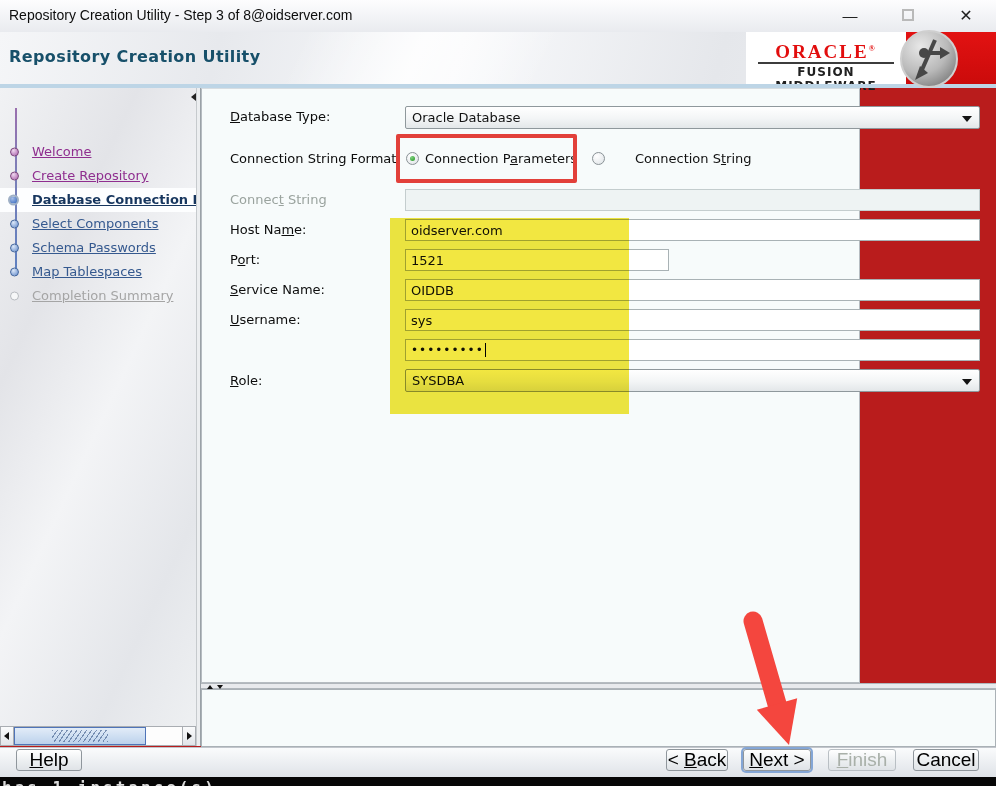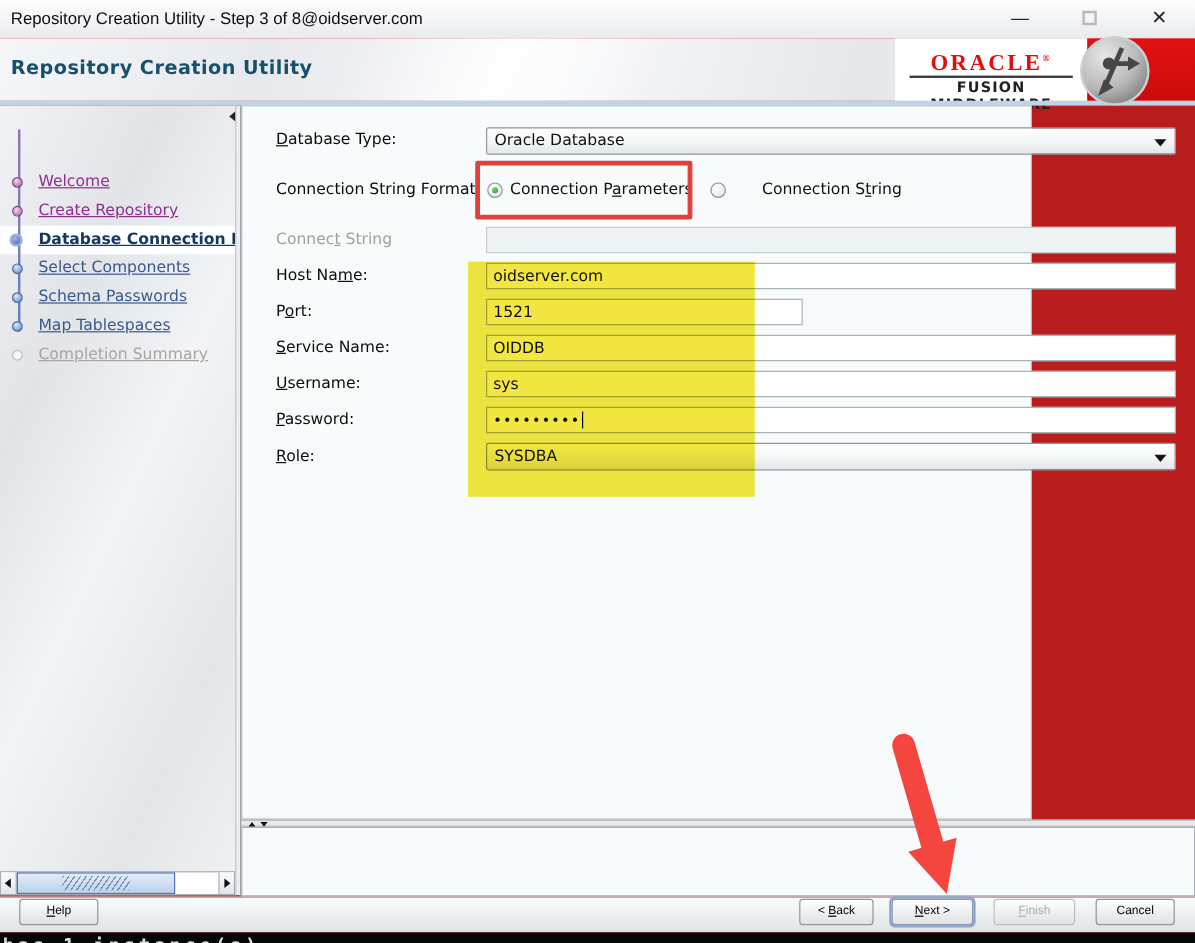--- a/index.html
+++ b/index.html
@@ -116,21 +116,21 @@
     background:linear-gradient(180deg,#e2ecf8,#bcd2ec); border:1px solid #4f74b8;
     background-image:repeating-linear-gradient(125deg, rgba(43,74,125,.55) 0 1px, transparent 1px 4px),
       linear-gradient(180deg,#e2ecf8,#bcd2ec);
     background-size:56px 12px,100% 100%; background-position:center,center; background-repeat:no-repeat; }
 
   
   .bottom-bar { position:absolute; left:0; top:747px; width:996px; height:30px;
     background:linear-gradient(180deg,#fafbfc,#dfe3e8); border-top:1px solid #c2c6cc; }
   .btn { position:absolute; top:1px; height:22px; text-align:center; line-height:20px;
     background:linear-gradient(180deg,#ffffff 0%,#eceff1 55%,#dfe3e7 100%);
-    border:1px solid #8f969c; border-radius:3px; font-size:10px; color:#000; cursor:pointer; }
+    border:1px solid #8f969c; border-radius:3px; font-size:19px; color:#000; cursor:pointer; }
   .btn.disabled { color:#a9b0a9; border-color:#b9bfc4; cursor:default; }
   .btn.focus { box-shadow:0 0 0 2px #84a6d6; }
   .btn-help   { left:16px;  width:66px; }
   .btn-back   { left:666px; width:62px; }
   .btn-next   { left:743px; width:68px; }
   .btn-finish { left:828px; width:68px; }
   .btn-cancel { left:913px; width:66px; }
 
   
   .status-strip { position:absolute; left:0; top:777px; width:996px; height:9px;
@@ -238,21 +238,20 @@
 
     <div class="row-label" style="top:160px;"><span>P</span><span class="mn">o</span><span>rt:</span></div>
     <input class="field" style="top: 160px; width: 264px;" value="1521">
 
     <div class="row-label" style="top:190px;"><span></span><span class="mn">S</span><span>ervice Name:</span></div>
     <input class="field" style="top: 190px;" value="OIDDB">
 
     <div class="row-label" style="top:220px;"><span></span><span class="mn">U</span><span>sername:</span></div>
     <input class="field" style="top: 220px;" value="sys">
 
-    <div class="row-label" style="top:250px;"><span></span><span class="mn">P</span><span>assword:</span></div>
     <div class="field pwd-field" style="top:250px;">
       <span>•••••••••</span>
         <span class="caret"></span>
     </div>
 
     <div class="row-label" style="top:281px;"><span></span><span class="mn">R</span><span>ole:</span></div>
     <div class="combo" style="top:280px;">
       <span>SYSDBA</span>
       <span class="arrow"></span>
     </div>

